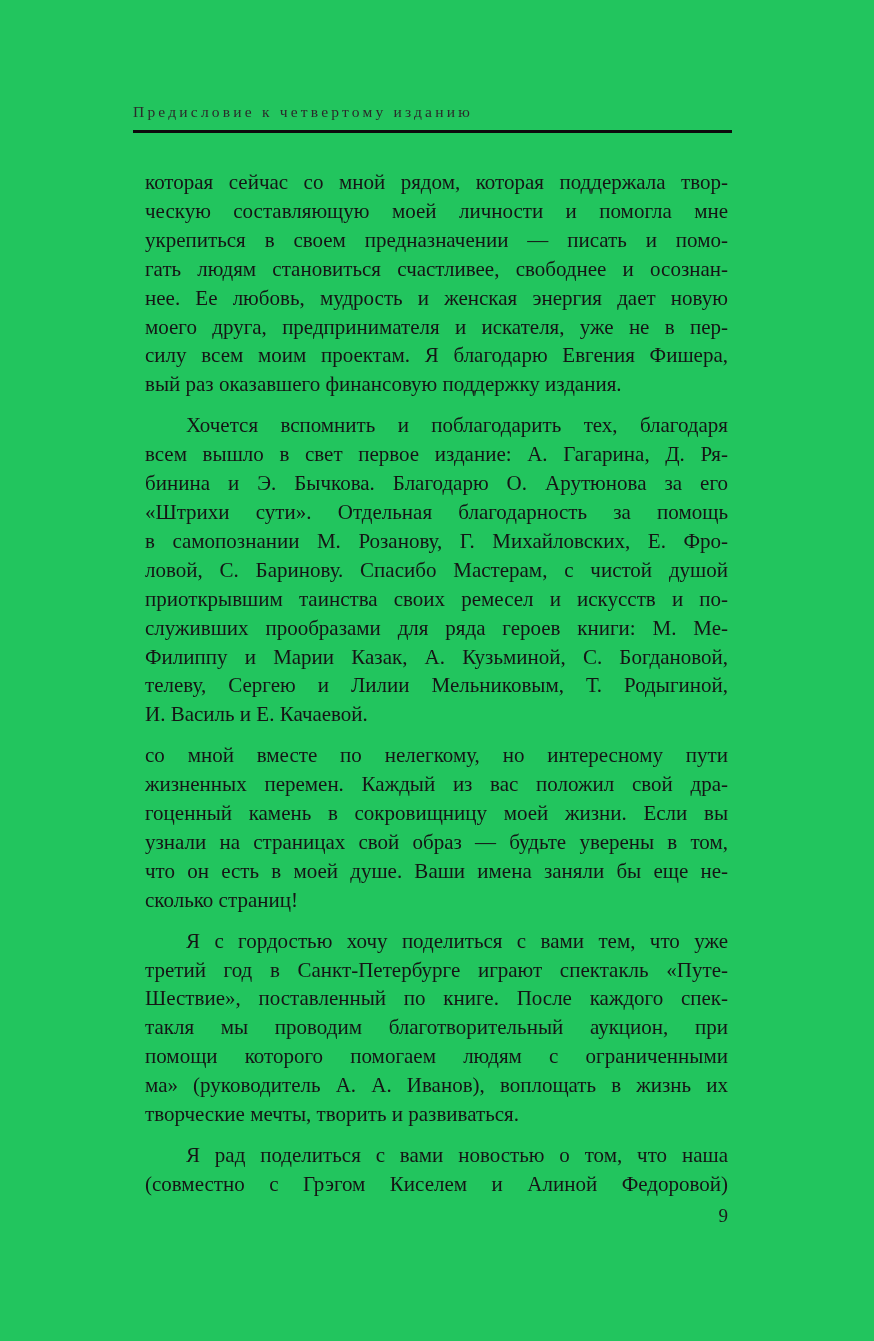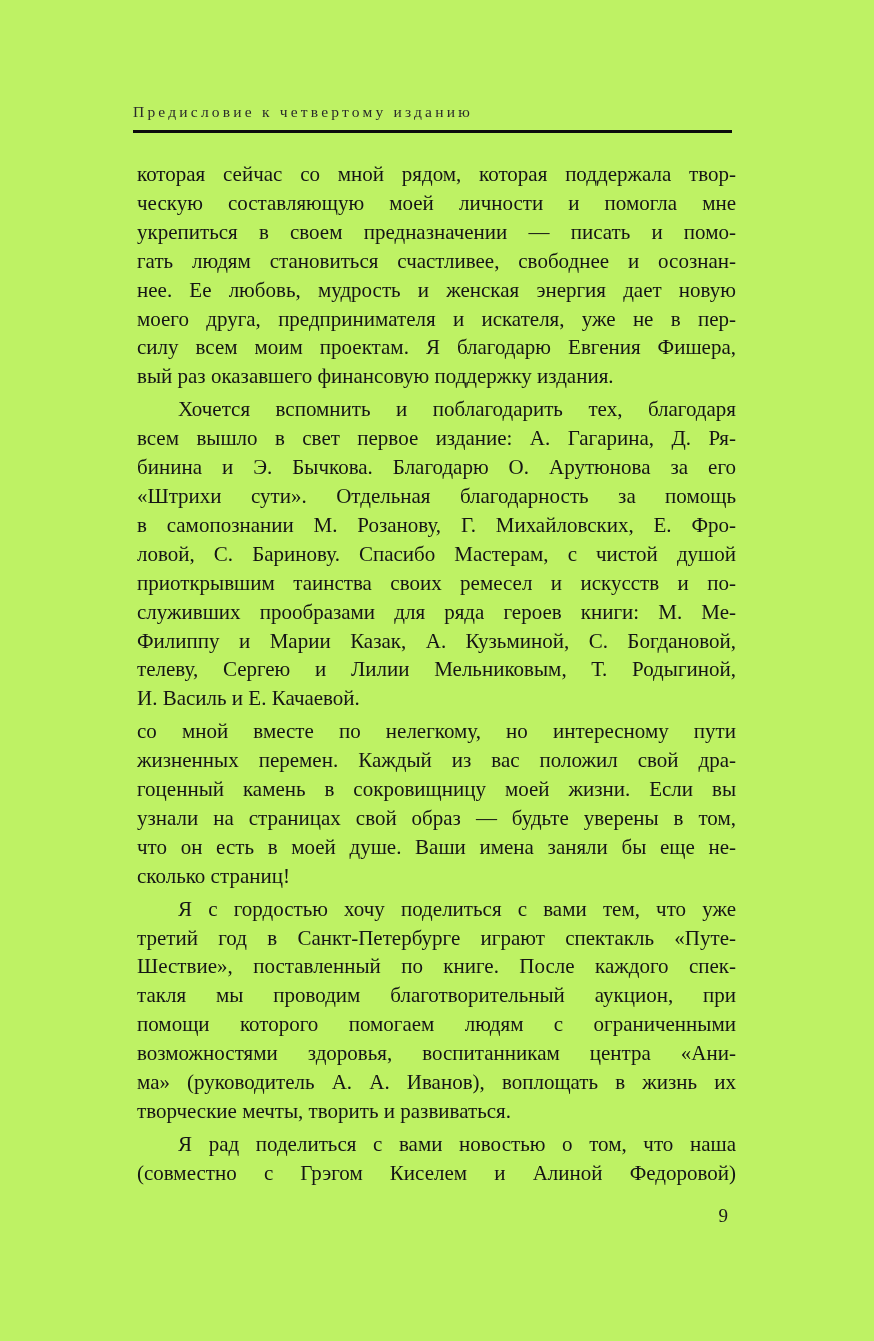--- a/index.html
+++ b/index.html
@@ -36,21 +36,21 @@
   }
   .body-text {
     position: absolute;
     left: 133px;
     top: 156px;
     width: 607px;
     font-size: 21px;
     line-height: 28.9px;
   }
   .paragraph {
-    margin: 4px;
+    margin: 12px;
     padding: 0;
   }
   .line {
     text-align: justify;
     text-align-last: justify;
     -moz-text-align-last: justify;
     white-space: normal;
   }
   .line.endline {
     text-align-last: left;
@@ -67,21 +67,21 @@
     text-align: right;
     padding-right: 12px;
     box-sizing: border-box;
     font-size: 19px;
     color: #1a1a1a;
   }
 </style>
 </head>
 <body>
 
-<div class="page" style="background: #bef264; color: rgb(21, 21, 21);">
+<div class="page" style="background: #22c55e; color: rgb(21, 21, 21);">
   <div class="running-head">Предисловие к четвертому изданию</div>
   <div class="header-rule" style="background: rgb(12, 12, 12);"></div>
   <div class="body-text">
       <div class="paragraph">
         <div class="line">которая сейчас со мной рядом, которая поддержала твор-</div>
         <div class="line">ческую составляющую моей личности и помогла мне</div>
         <div class="line">укрепиться в своем предназначении — писать и помо-</div>
         <div class="line">гать людям становиться счастливее, свободнее и осознан-</div>
         <div class="line">нее. Ее любовь, мудрость и женская энергия дает новую</div>
         <div class="line">моего друга, предпринимателя и искателя, уже не в пер-</div>
@@ -108,21 +108,20 @@
         <div class="line">узнали на страницах свой образ — будьте уверены в том,</div>
         <div class="line">что он есть в моей душе. Ваши имена заняли бы еще не-</div>
         <div class="line endline">сколько страниц!</div>
       </div>
       <div class="paragraph">
         <div class="line indent">Я с гордостью хочу поделиться с вами тем, что уже</div>
         <div class="line">третий год в Санкт-Петербурге играют спектакль «Путе-</div>
         <div class="line">Шествие», поставленный по книге. После каждого спек-</div>
         <div class="line">такля мы проводим благотворительный аукцион, при</div>
         <div class="line">помощи которого помогаем людям с ограниченными</div>
-        <div class="line">возможностями здоровья, воспитанникам центра «Ани-</div>
         <div class="line">ма» (руководитель А. А. Иванов), воплощать в жизнь их</div>
         <div class="line endline">творческие мечты, творить и развиваться.</div>
       </div>
       <div class="paragraph">
         <div class="line indent">Я рад поделиться с вами новостью о том, что наша</div>
         <div class="line">(совместно с Грэгом Киселем и Алиной Федоровой)</div>
       </div>
     </div>
   <div class="page-number">9</div>
 </div>

